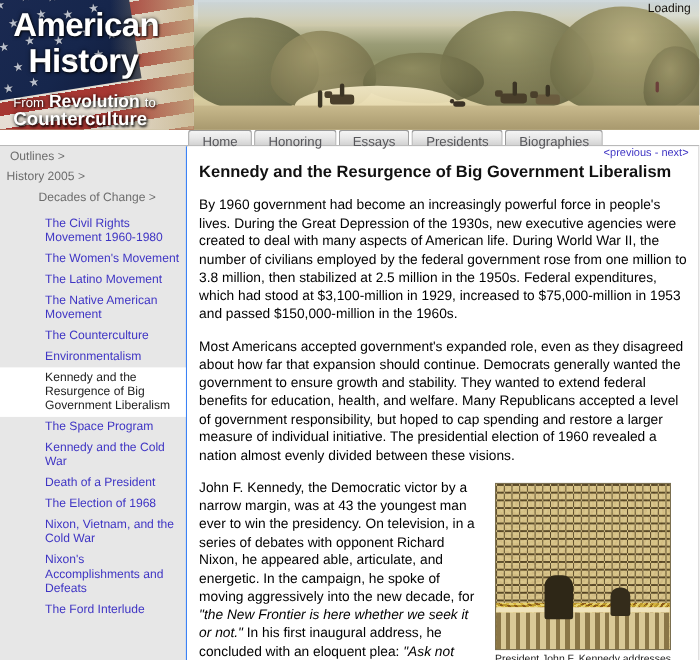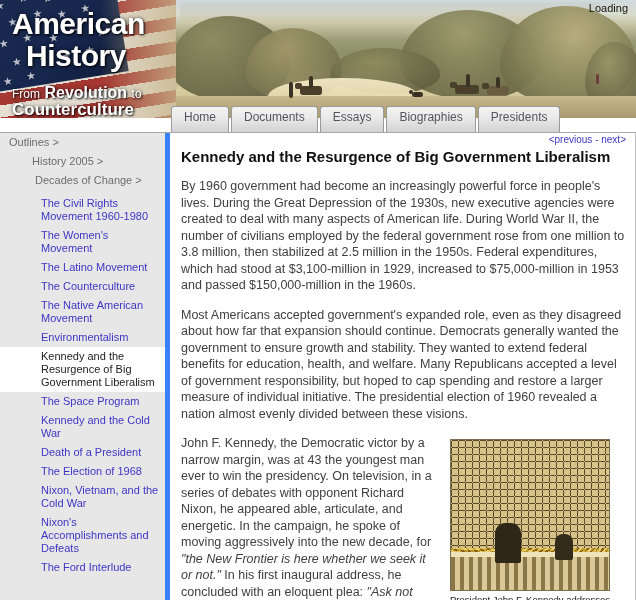--- a/index.html
+++ b/index.html
@@ -137,21 +137,21 @@
 
   
   #tabs {
     position: absolute; left: 0; top: 106px; width: 636px; height: 26px;
     z-index: 8;
     display: flex;
     align-items: flex-end;
     padding-left: 171px;
   }
   .tab {
-    height: 26px;
+    height: 14px;
     line-height: 21px;
     padding: 0 12px;
     margin-right: 2px;
     font-size: 12px;
     color: #56565a;
     background: linear-gradient(to bottom, #f4f4f4 0%, #e9e9e9 45%, #d2d2d2 100%);
     border: 1px solid #9a9a9a;
     border-bottom: none;
     border-radius: 3px 3px 0 0;
     text-align: center;
@@ -169,31 +169,31 @@
   
   #body-area {
     position: absolute; left: 0; top: 132px; width: 636px; height: 468px;
     border-top: 1px solid #a8a8a8;
     background: #ffffff;
   }
 
   #sidebar {
     position: absolute; left: 0; top: 0; width: 170px; height: 468px;
     background: #e7e7e7;
-    border-right: 5px solid #3b82f6;
+    border-right: 1px solid #3b82f6;
     overflow: hidden;
   }
   .crumb {
     font-size: 11px;
     color: #6d6d6d;
     line-height: 13px;
     padding: 3px 4px 3px 0;
   }
   .crumb.c0 { margin-left: 9px; }
-  .crumb.c1 { margin-left: 32px; }
+  .crumb.c1 { margin-left: 6px; }
   .crumb.c2 { margin-left: 35px; }
   .navlist { margin-top: 4px; }
   .navitem {
     display: block;
     font-size: 11px;
     line-height: 13px;
     color: #3f35c4;
     padding: 3px 6px 3px 41px;
     cursor: pointer;
   }
@@ -221,21 +221,21 @@
   h1#page-title {
     font-size: 15px;
     font-weight: bold;
     color: #111;
     margin: 2px 0 12px 0;
     line-height: 18px;
   }
   .para {
     font-size: 12.5px;
     line-height: 16.5px;
-    color: #404040;
+    color: #000000;
     margin: 0 0 13px 0;
     text-align: left;
   }
   .para i { font-style: italic; }
 
   
   #photo-wrap {
     float: right;
     width: 176px;
     margin: 4px 0 4px 12px;
@@ -355,38 +355,38 @@
         <span class="s-row2">Counterculture</span>
         <span class="s-row3">and beyond</span>
       </div>
     </div>
 
     <div id="loading">Loading</div>
   </div>
 
   <div id="tabs">
     <div class="tab">Home</div>
-    <div class="tab">Documents</div>
+    <div class="tab">Honoring</div>
     <div class="tab">Essays</div>
+    <div class="tab">Presidents</div>
     <div class="tab">Biographies</div>
-    <div class="tab">Presidents</div>
   </div>
 
   <div id="body-area">
 
     <div id="sidebar">
       <div class="crumb c0">Outlines &gt;</div>
       <div class="crumb c1">History 2005 &gt;</div>
       <div class="crumb c2">Decades of Change &gt;</div>
       <div class="navlist">
         <a class="navitem">The Civil Rights Movement 1960-1980</a>
         <a class="navitem">The Women's Movement</a>
         <a class="navitem">The Latino Movement</a>
+        <a class="navitem">The Native American Movement</a>
         <a class="navitem">The Counterculture</a>
-        <a class="navitem">The Native American Movement</a>
         <a class="navitem">Environmentalism</a>
         <a class="navitem selected">Kennedy and the Resurgence of Big Government Liberalism</a>
         <a class="navitem">The Space Program</a>
         <a class="navitem">Kennedy and the Cold War</a>
         <a class="navitem">Death of a President</a>
         <a class="navitem">The Election of 1968</a>
         <a class="navitem">Nixon, Vietnam, and the Cold War</a>
         <a class="navitem">Nixon's Accomplishments and Defeats</a>
         <a class="navitem">The Ford Interlude</a>
 

